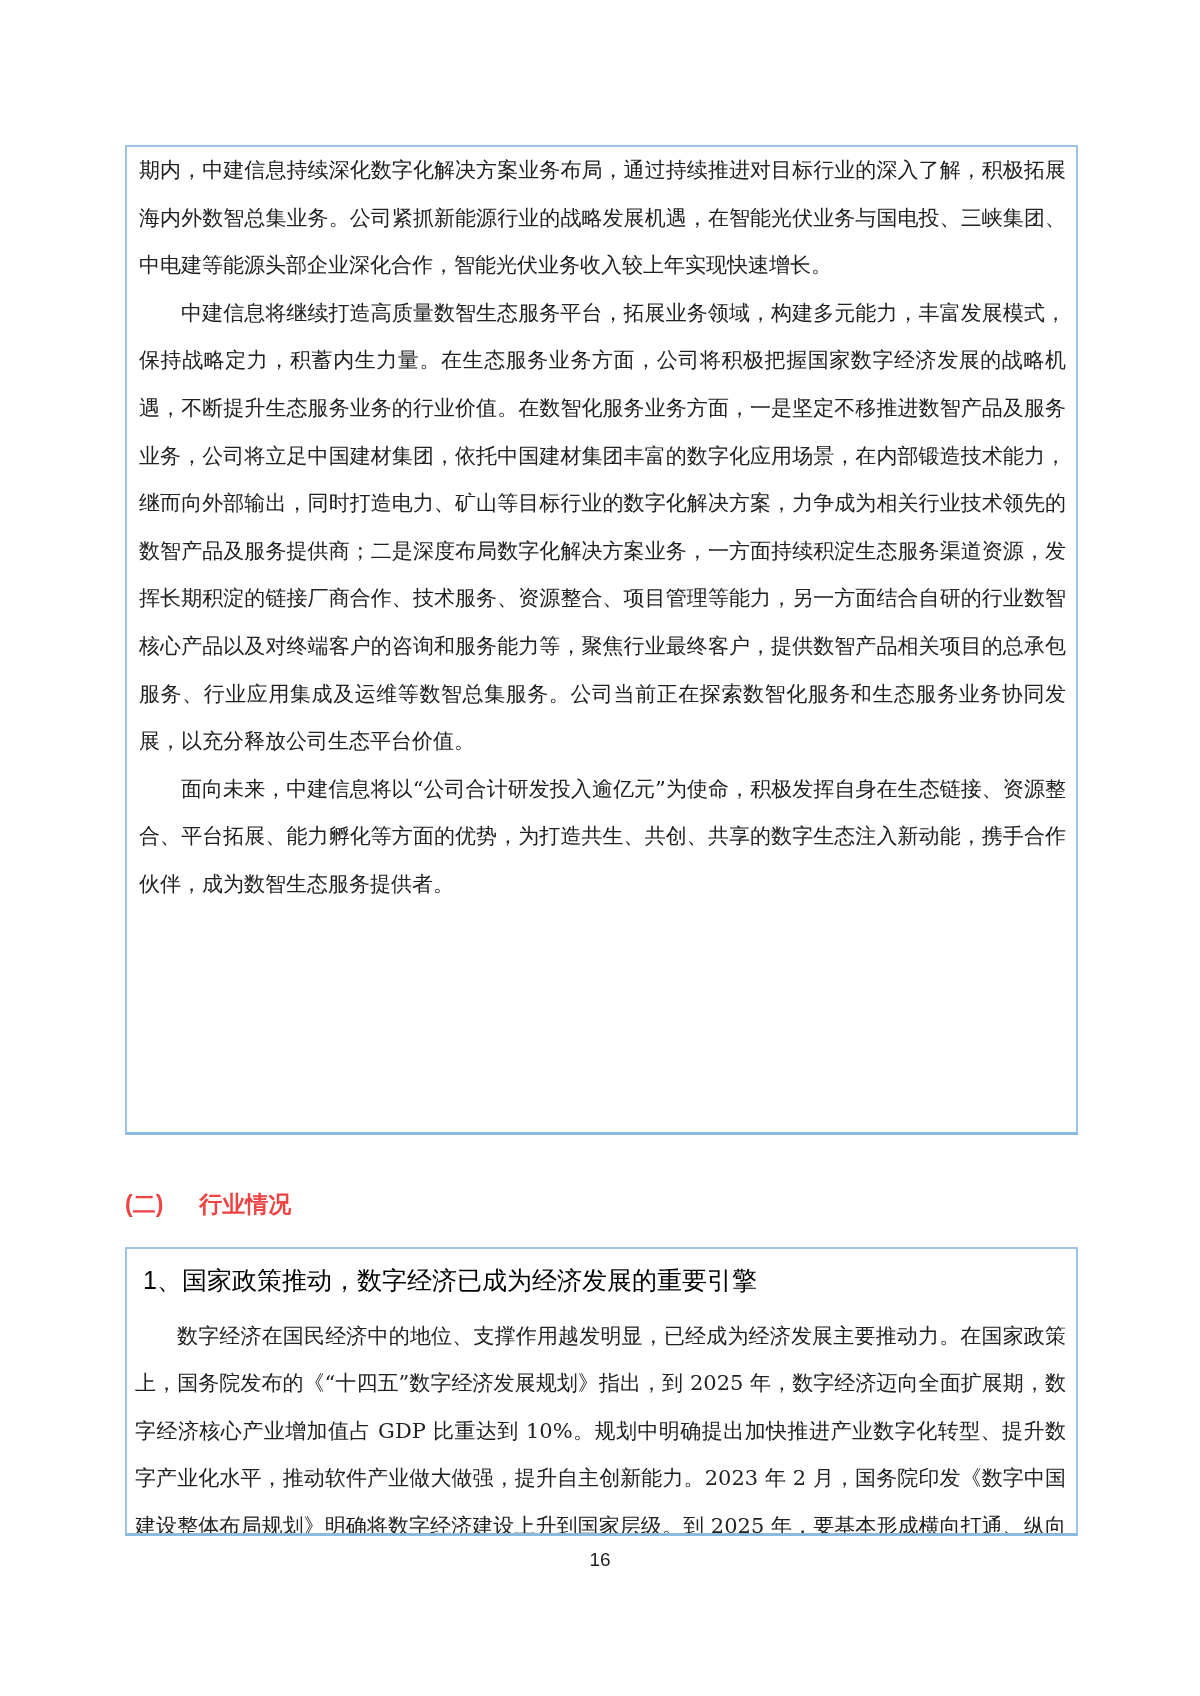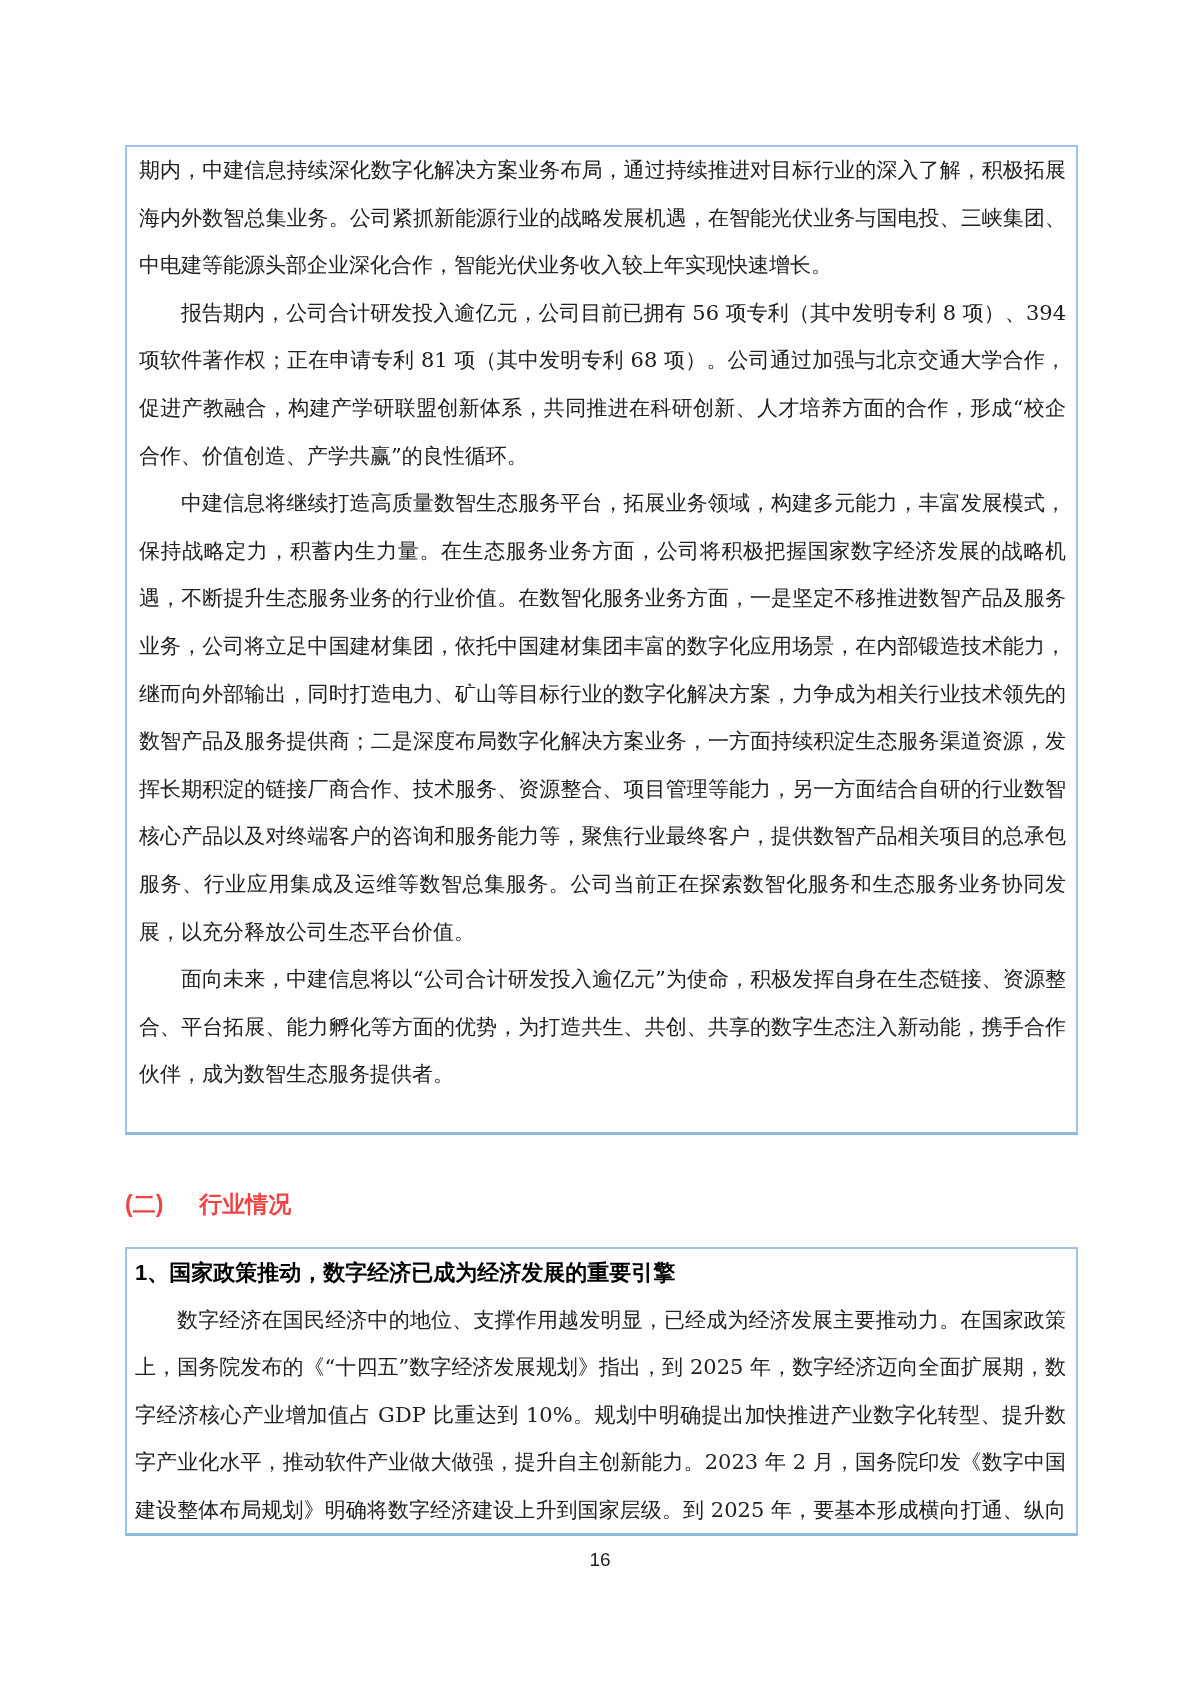--- a/index.html
+++ b/index.html
@@ -64,24 +64,24 @@
     font-size: 23px;
     font-weight: bold;
     color: #ef4444;
     line-height: 47.6px;
   }
   .section-heading .section-num {
     display: inline-block;
     margin-right: 36px;
   }
   .box-heading {
-    margin: 0;
+    margin: 8px;
     font-family: "Liberation Sans", "DejaVu Sans", sans-serif;
-    font-size: 22px;
-    font-weight: bold;
+    font-size: 25px;
+    font-weight: normal;
     line-height: 47.6px;
     color: #000000;
     text-align: left;
   }
   .page-number {
     position: absolute;
     left: 0;
     top: 1549px;
     width: 100%;
     text-align: center;
@@ -90,21 +90,20 @@
     font-family: "Liberation Sans", "DejaVu Sans", sans-serif;
   }
 </style>
 </head>
 <body>
 
 <div class="page">
 
   <section class="text-box box1">
     <p class="para no-indent">期内，中建信息持续深化数字化解决方案业务布局，通过持续推进对目标行业的深入了解，积极拓展海内外数智总集业务。公司紧抓新能源行业的战略发展机遇，在智能光伏业务与国电投、三峡集团、中电建等能源头部企业深化合作，智能光伏业务收入较上年实现快速增长。</p>
-    <p class="para">报告期内，公司合计研发投入逾亿元，公司目前已拥有 56 项专利（其中发明专利 8 项）、394 项软件著作权；正在申请专利 81 项（其中发明专利 68 项）。公司通过加强与北京交通大学合作，促进产教融合，构建产学研联盟创新体系，共同推进在科研创新、人才培养方面的合作，形成“校企合作、价值创造、产学共赢”的良性循环。</p>
     <p class="para">中建信息将继续打造高质量数智生态服务平台，拓展业务领域，构建多元能力，丰富发展模式，保持战略定力，积蓄内生力量。在生态服务业务方面，公司将积极把握国家数字经济发展的战略机遇，不断提升生态服务业务的行业价值。在数智化服务业务方面，一是坚定不移推进数智产品及服务业务，公司将立足中国建材集团，依托中国建材集团丰富的数字化应用场景，在内部锻造技术能力，继而向外部输出，同时打造电力、矿山等目标行业的数字化解决方案，力争成为相关行业技术领先的数智产品及服务提供商；二是深度布局数字化解决方案业务，一方面持续积淀生态服务渠道资源，发挥长期积淀的链接厂商合作、技术服务、资源整合、项目管理等能力，另一方面结合自研的行业数智核心产品以及对终端客户的咨询和服务能力等，聚焦行业最终客户，提供数智产品相关项目的总承包服务、行业应用集成及运维等数智总集服务。公司当前正在探索数智化服务和生态服务业务协同发展，以充分释放公司生态平台价值。</p>
     <p class="para">面向未来，中建信息将以“公司合计研发投入逾亿元”为使命，积极发挥自身在生态链接、资源整合、平台拓展、能力孵化等方面的优势，为打造共生、共创、共享的数字生态注入新动能，携手合作伙伴，成为数智生态服务提供者。</p>
   </section>
 
   <h2 class="section-heading">
     <span class="section-num">(二)</span><span>行业情况</span>
   </h2>
 
   <section class="text-box box2">
     <h3 class="box-heading">1、国家政策推动，数字经济已成为经济发展的重要引擎</h3>

